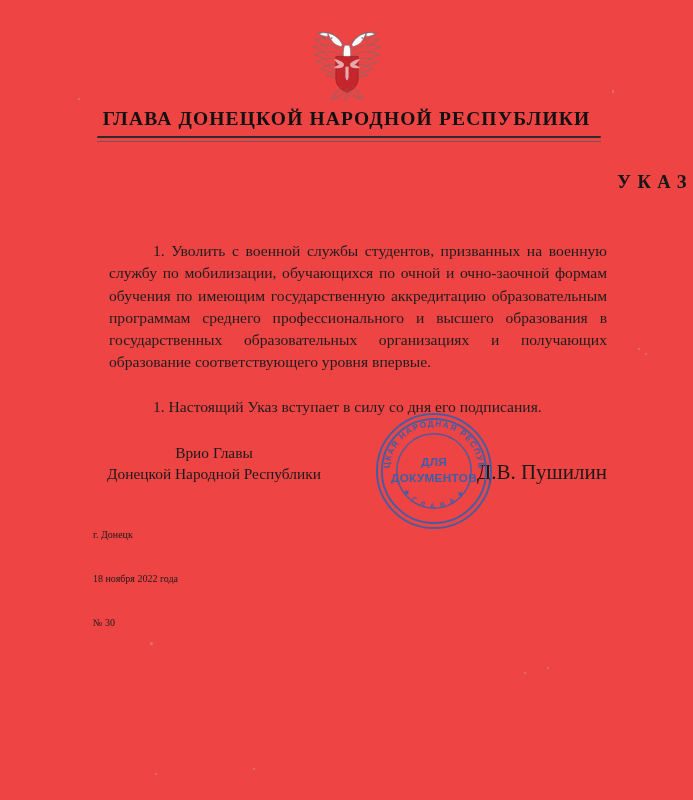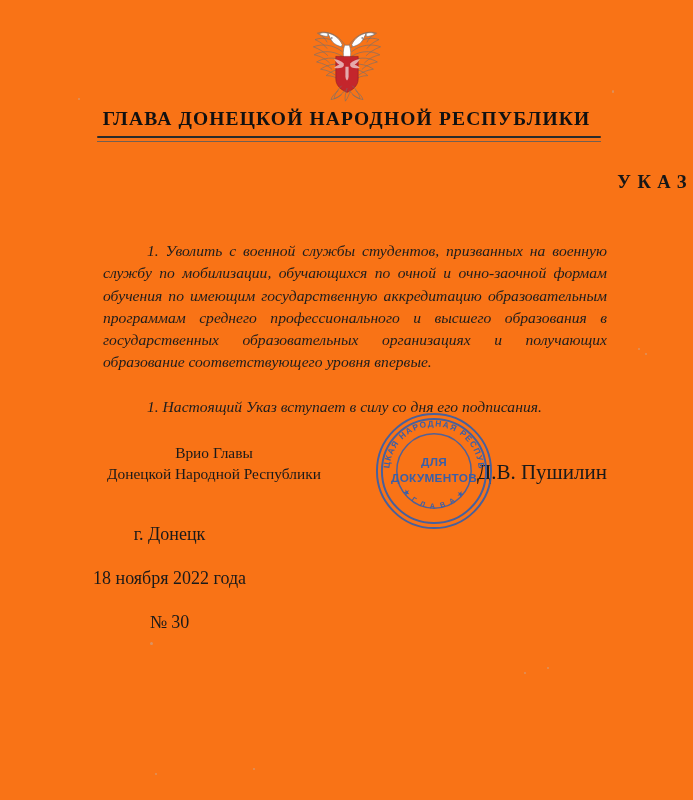--- a/index.html
+++ b/index.html
@@ -14,21 +14,21 @@
     position: relative;
     overflow: hidden;
     font-family: "Liberation Serif", "DejaVu Serif", serif;
     color: #1a1a1a;
     -webkit-font-smoothing: antialiased;
   }
 
   .page {
     position: absolute;
     inset: 0;
-    background: #f97316;
+    background: #ef4444;
   }
 
   
   .speck {
     position: absolute;
     background: #b9b9bd;
     border-radius: 50%;
     opacity: .45;
   }
 
@@ -89,24 +89,23 @@
     font-size: 18.5px;
     font-weight: bold;
     letter-spacing: 6.5px;
     text-indent: 6.5px;
     color: #171717;
   }
 
   
   .body-block {
     position: absolute;
-    left: 103px;
+    left: 109px;
     right: 86px;
     top: 240px;
-    font-style: italic;
   }
   .clause {
     text-align: justify;
     text-justify: inter-word;
     font-size: 15.6px;
     line-height: 22.3px;
     text-indent: 44px;
     color: #1d1d1d;
     margin: 0;
   }
@@ -150,23 +149,22 @@
     height: 124px;
     pointer-events: none;
   }
   .stamp svg { display: block; width: 100%; height: 100%; }
 
   
   .meta {
     position: absolute;
     left: 93px;
     top: 524px;
-    font-size: 18px;
+    font-size: 10px;
     line-height: 21px;
-    text-align: center;
   }
   .meta div { margin-bottom: 23px; }
   .meta div:last-child { margin-bottom: 0; }
 </style>
 </head>
 <body>
 
 <div class="page">
 
   <span class="speck" style="left:78px;  top:98px;  width:2px; height:2px;"></span>

